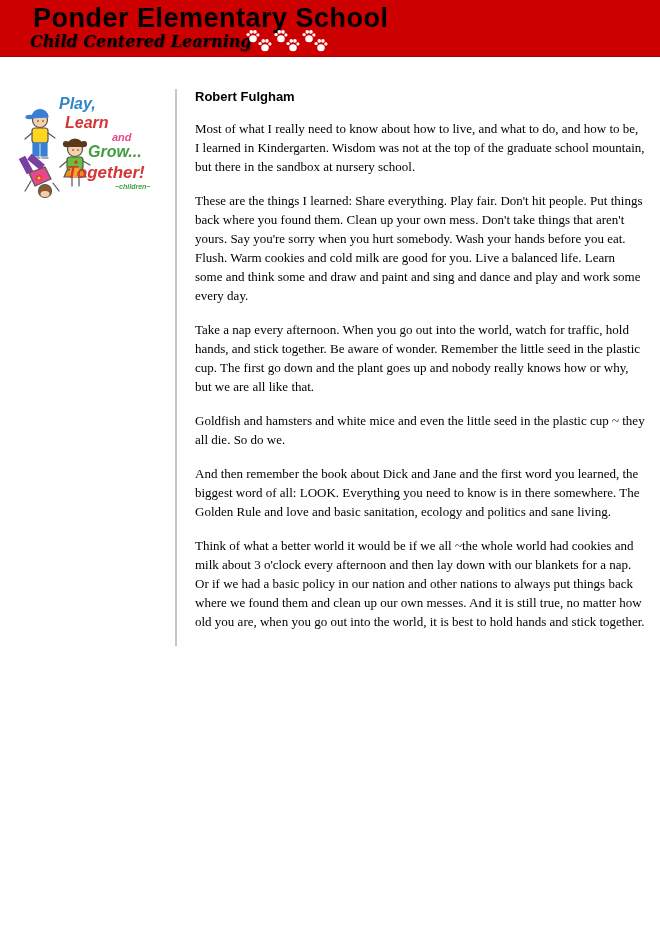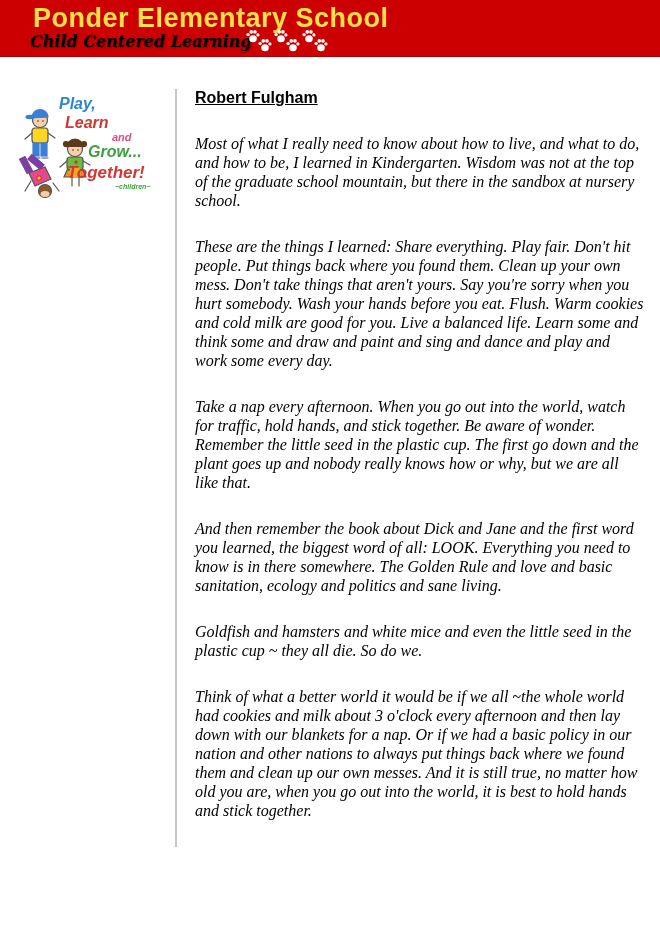--- a/index.html
+++ b/index.html
@@ -17,21 +17,21 @@
     height: 56px;
     background: #cc0000;
     border-bottom: 1px solid #a80000;
     overflow: hidden;
   }
   .school-name {
     position: absolute;
     left: 33px;
     top: 3px;
     margin: 0;
-    color: #fde047;
+    color: #000000;
     font-family: "Liberation Sans", sans-serif;
     font-weight: bold;
     font-size: 27px;
     letter-spacing: 0.5px;
     white-space: nowrap;
   }
   .tagline {
     position: absolute;
     left: 30px;
     top: 32px;
@@ -97,29 +97,27 @@
   }
   .byline-prefix {
     font-family: "Liberation Sans", sans-serif;
     font-weight: bold;
     font-size: 15px;
   }
   .author {
     margin: 0 0 6px 0;
     font-family: "Liberation Sans", sans-serif;
     font-weight: bold;
-    font-size: 16px;
-    color: #000000;
-    text-decoration: underline;
+    font-size: 13px;
+    color: #000000;
   }
   .article p {
-    margin: 27px 0;
-    font-size: 16px;
+    margin: 15px 0;
+    font-size: 13px;
     line-height: 19px;
-    font-style: italic;
   }
 </style>
 </head>
 <body>
 
 <div class="header" style="background-color: rgb(204, 0, 0);">
   <h1 class="school-name">Ponder Elementary School</h1>
   <div class="tagline">Child Centered Learning</div>
   <div class="paw-row">
     <span class="paw">
@@ -251,17 +249,17 @@
       </svg>
     </div>
   </div>
 
   <div class="article">
     <div class="author">Robert Fulgham</div>
 
     <p>Most of what I really need to know about how to live, and what to do, and how to be, I learned in Kindergarten. Wisdom was not at the top of the graduate school mountain, but there in the sandbox at nursery school.</p>
     <p>These are the things I learned: Share everything. Play fair. Don't hit people. Put things back where you found them. Clean up your own mess. Don't take things that aren't yours. Say you're sorry when you hurt somebody. Wash your hands before you eat. Flush. Warm cookies and cold milk are good for you. Live a balanced life. Learn some and think some and draw and paint and sing and dance and play and work some every day.</p>
     <p>Take a nap every afternoon. When you go out into the world, watch for traffic, hold hands, and stick together. Be aware of wonder. Remember the little seed in the plastic cup. The first go down and the plant goes up and nobody really knows how or why, but we are all like that.</p>
+    <p>Goldfish and hamsters and white mice and even the little seed in the plastic cup ~ they all die. So do we.</p>
     <p>And then remember the book about Dick and Jane and the first word you learned, the biggest word of all: LOOK. Everything you need to know is in there somewhere. The Golden Rule and love and basic sanitation, ecology and politics and sane living.</p>
-    <p>Goldfish and hamsters and white mice and even the little seed in the plastic cup ~ they all die. So do we.</p>
     <p>Think of what a better world it would be if we all ~the whole world had cookies and milk about 3 o'clock every afternoon and then lay down with our blankets for a nap. Or if we had a basic policy in our nation and other nations to always put things back where we found them and clean up our own messes. And it is still true, no matter how old you are, when you go out into the world, it is best to hold hands and stick together.</p>
   </div>
 </div>
 
 </body></html>

